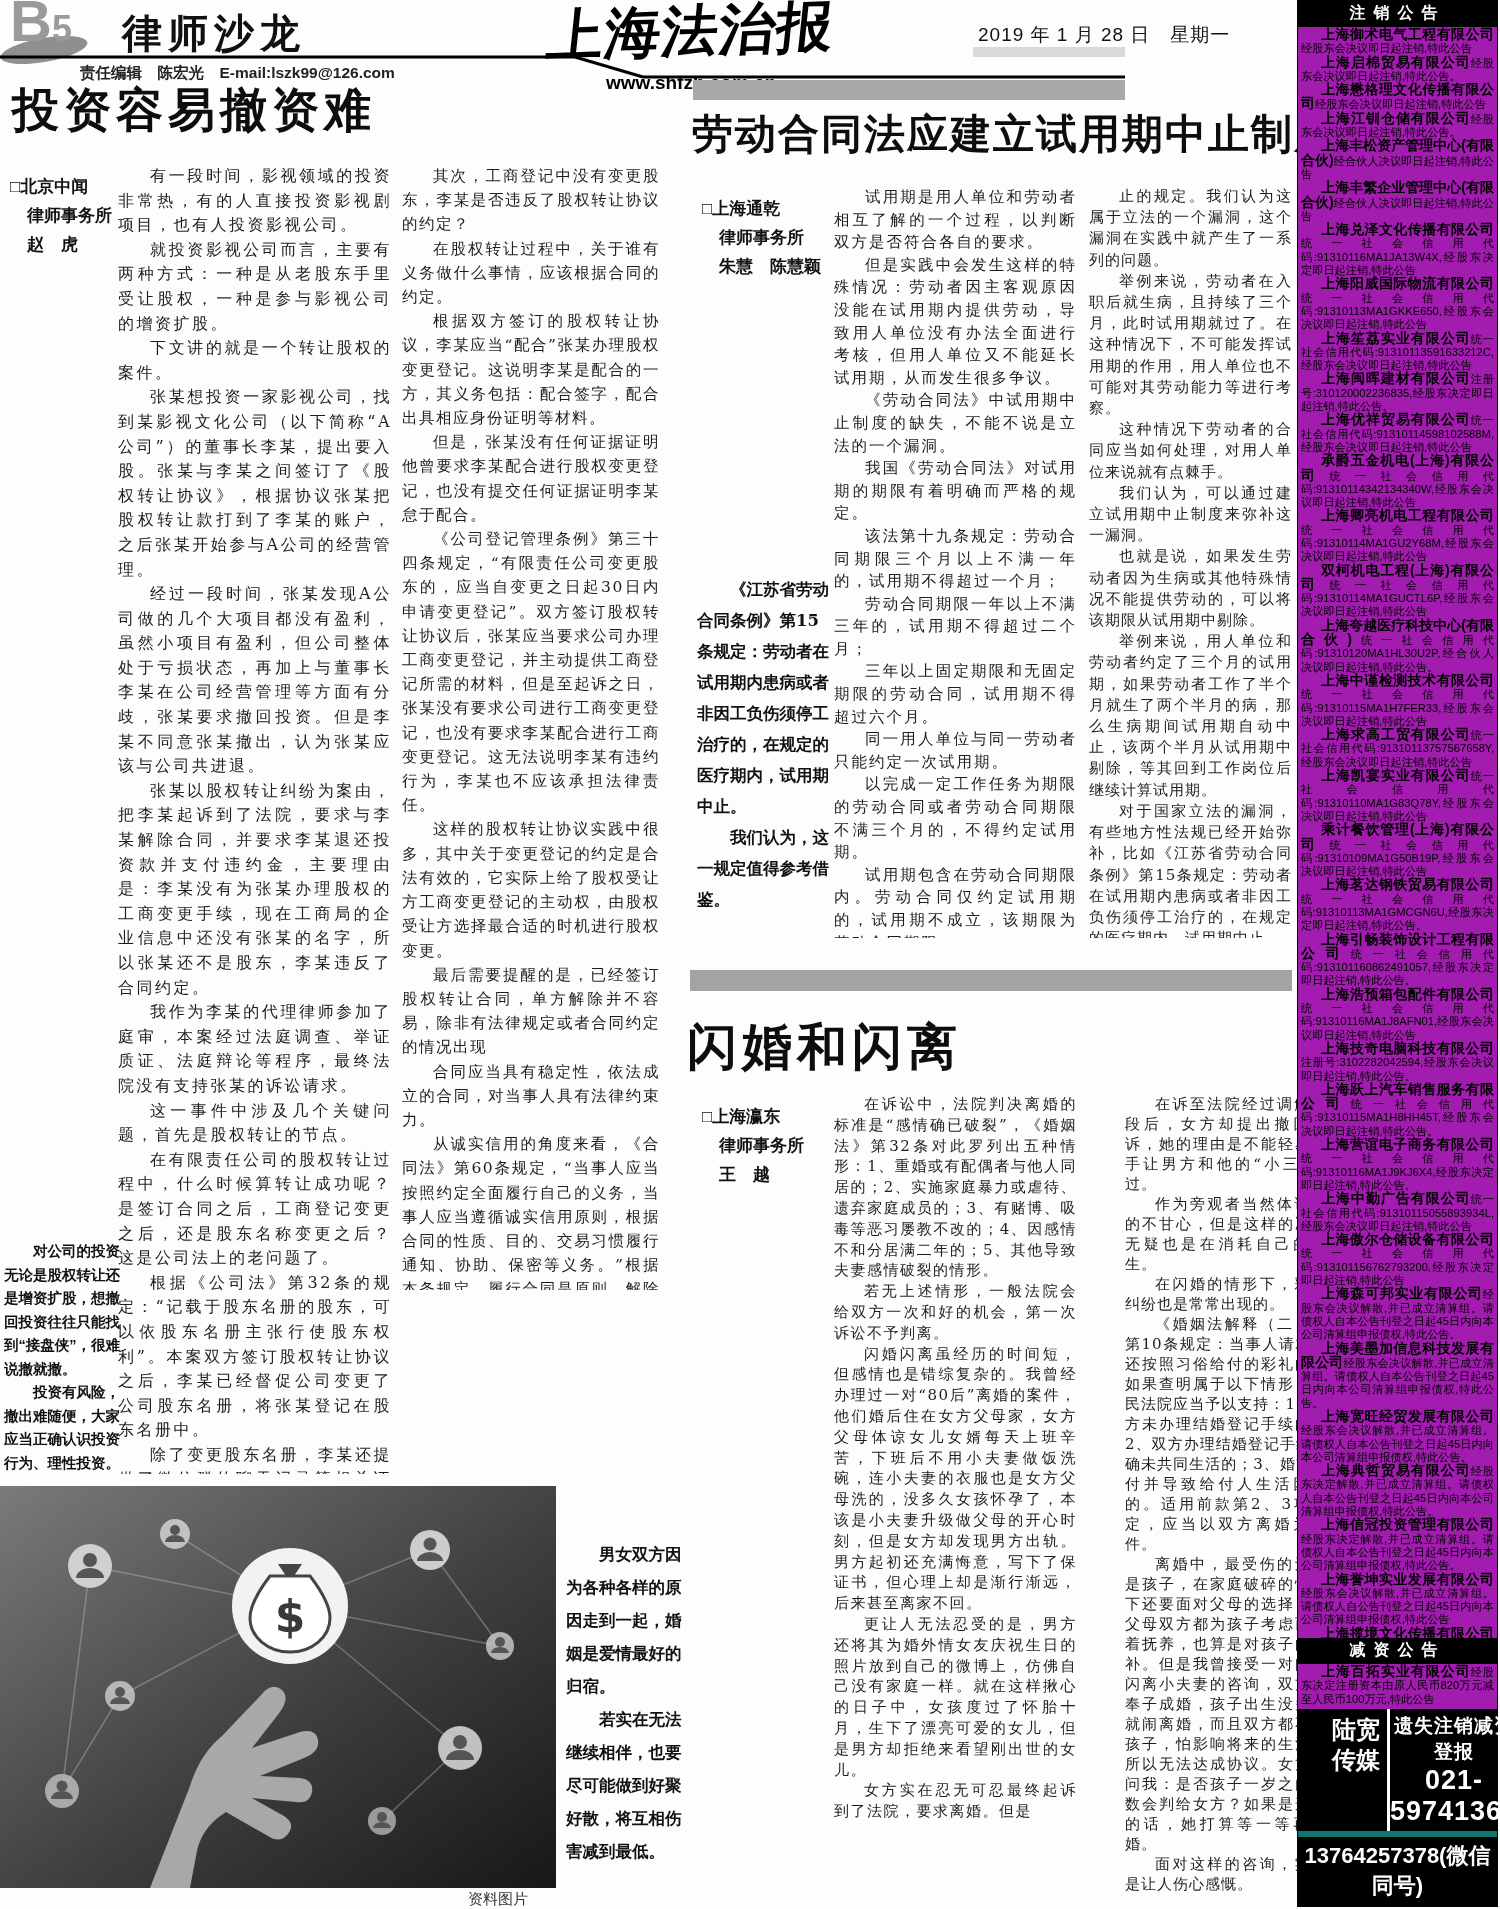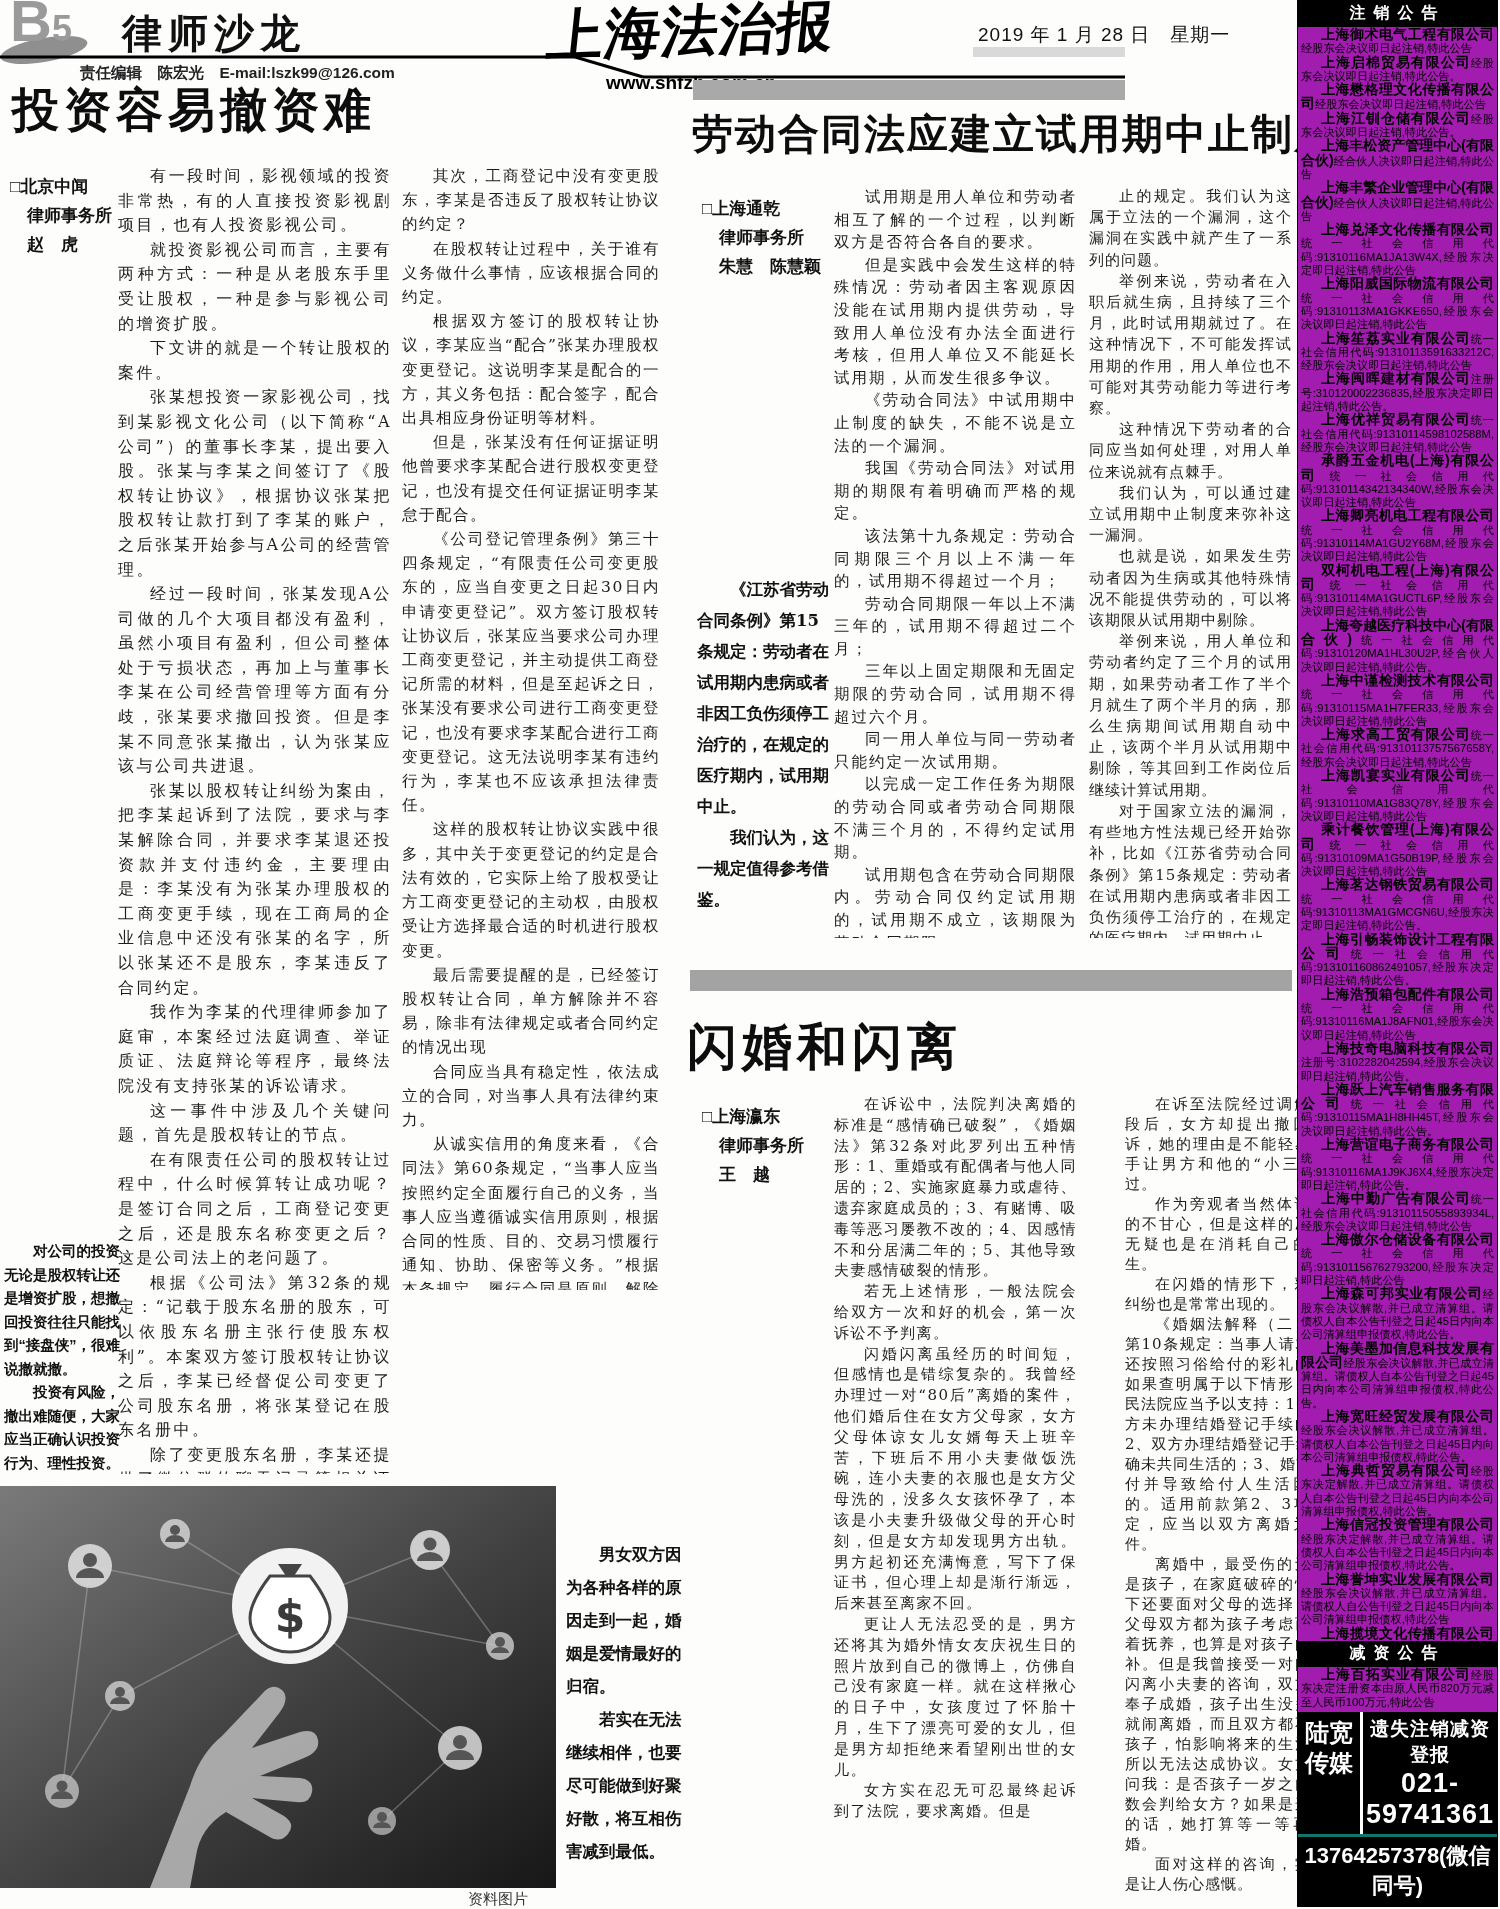--- a/index.html
+++ b/index.html
@@ -46,21 +46,21 @@
   
   .ads{left:1297px;top:0;width:201px;height:1907px;border:1.5px solid #000;background:#a21caf;
        display:flex;flex-direction:column;box-sizing:border-box;}
   .ads-header{background:#000;color:#fff;font-weight:bold;font-size:16px;letter-spacing:8px;
               text-align:center;padding:2px 0 3px 0;flex:0 0 auto;}
   .ads-list{flex:1 1 auto;overflow:hidden;padding:1px 3px;font-size:11.2px;line-height:13.3px;
             text-align:justify;color:#000;}
   .ads-list p{margin:0;text-indent:1.8em;}
   .ads-list b{font-weight:bold;font-size:14px;}
   .contact-box{flex:0 0 auto;background:#000;color:#fff;margin-top:2px;}
-  .contact-top{display:flex;border-bottom:3px solid #0f766e;}
+  .contact-top{display:flex;border-bottom:6px solid #0f766e;padding-left:27px;}
   .contact-brand{flex:0 0 62px;border-right:3px solid #fff;text-align:center;font-weight:900;
                  font-size:24px;line-height:30px;padding:6px 0;}
   .contact-right{flex:1;text-align:center;padding:4px 0;}
   .contact-service{font-weight:900;font-size:19px;letter-spacing:1px;}
   .contact-phone{font-weight:900;font-size:27px;letter-spacing:1px;}
   .contact-mobile{text-align:center;font-weight:900;font-size:22px;padding:4px 0 5px 0;}
 </style>
 </head>
 <body>
 

